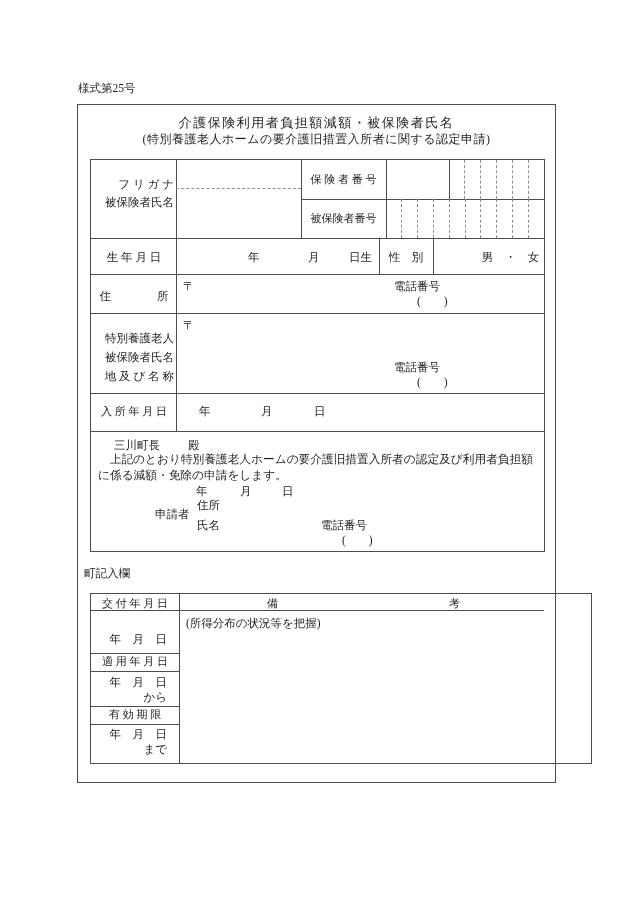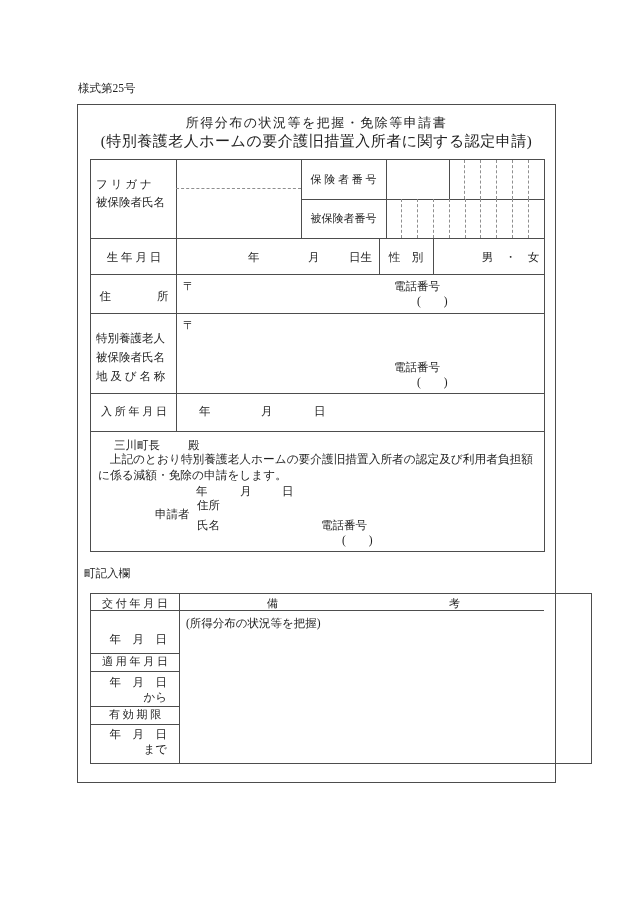--- a/index.html
+++ b/index.html
@@ -13,34 +13,34 @@
   .sm { font-size:11px; }
   .ctr{ text-align:center; }
   .rt { text-align:right; }
   .box{ position:absolute; border:1px solid #4d4d4d; }
   .hl { position:absolute; height:0; border-top:1px solid #4d4d4d; }
   .vl { position:absolute; width:0;  border-left:1px solid #4d4d4d; }
   .dhl{ position:absolute; height:0; border-top:1px dashed #8f8f8f; }
   .grid { position:absolute; display:flex; }
   .grid > i { flex:1 1 0; border-left:1px dashed #8f8f8f; }
   .grid > i:first-child { border-left:none; }
-  .multi { white-space:normal; }
+  .multi { white-space:normal;text-align:right; }
   .multi span { display:block; white-space:nowrap; }
 </style>
 </head>
 <body>
 
 <div class="page">
 
   <div class="t" style="left:78px; top:81px;">様式第25号</div>
 
   <div class="box" style="left:77px; top:104px; width:479px; height:679px;"></div>
 
-  <div class="t ctr" style="left:77px; top:115px; width:479px; font-size:13px; letter-spacing:1.5px;">所得分布の状況等を把握・免除等申請書</div>
-  <div class="t ctr" style="left:77px; top:132px; width:479px; font-size:15px; letter-spacing:0.5px;">(特別養護老人ホームの要介護旧措置入所者に関する認定申請)</div>
+  <div class="t ctr" style="left:77px; top:115px; width:479px; font-size:13px; letter-spacing:1.5px;">介護保険利用者負担額減額・被保険者氏名</div>
+  <div class="t ctr" style="left:77px; top:132px; width:479px; font-size:12px; letter-spacing:0.5px;">(特別養護老人ホームの要介護旧措置入所者に関する認定申請)</div>
 
   <div class="box" style="left:90px; top:159px; width:455px; height:393px;">
 
     <div class="vl" style="left:85px;  top:0; height:271px;"></div>
     <div class="vl" style="left:210px; top:0; height:78px;"></div>
     <div class="vl" style="left:295px; top:0; height:78px;"></div>
     <div class="vl" style="left:358px; top:0; height:39px;"></div>
     <div class="hl" style="left:210px; top:39px; width:244px;"></div>
     <div class="dhl" style="left:85px; top:28px; width:125px;"></div>
     <div class="hl" style="left:0; top:78px;  width:453px;"></div>

